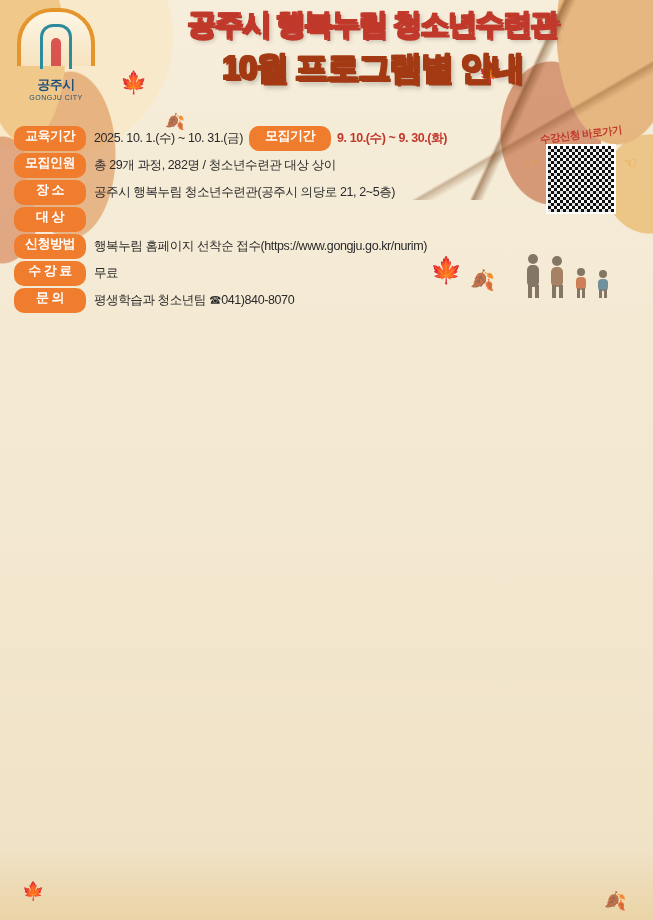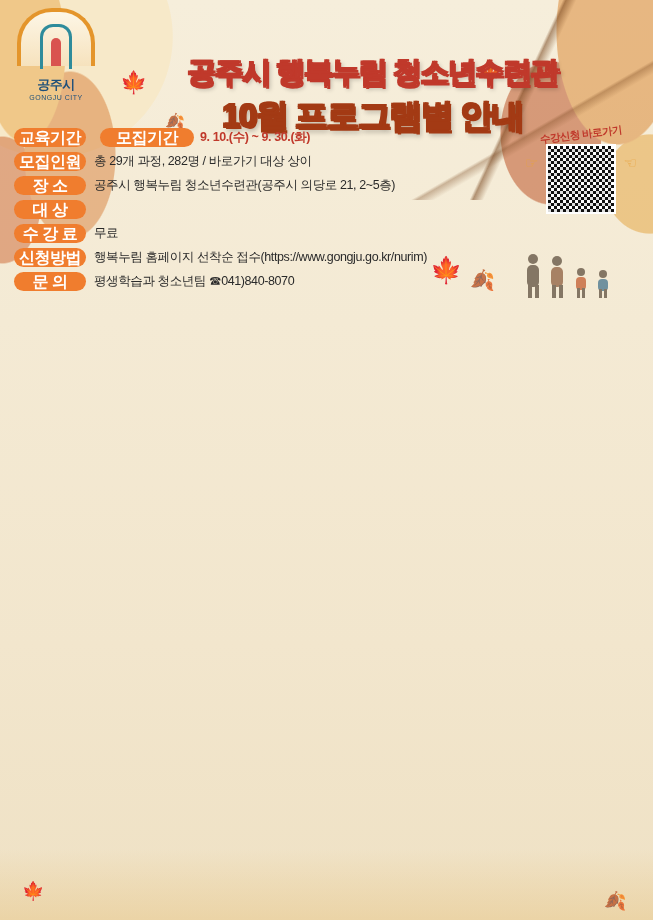--- a/index.html
+++ b/index.html
@@ -69,37 +69,37 @@
   }
   .logo-name{font-size:13px;font-weight:bold;color:#1d4f7a;margin-top:10px;letter-spacing:-.5px;}
   .logo-sub{font-size:7px;color:#1d4f7a;letter-spacing:.5px;}
 
   .title-wrap{position:absolute;left:100px;right:8px;top:6px;text-align:center;}
   .title1{
     font-size:29px;font-weight:bold;color:#ffffff;letter-spacing:-1.5px;
     text-shadow:2px 2px 0 #c0392b, -1px -1px 0 #c0392b, 1px -1px 0 #c0392b, -1px 1px 0 #c0392b, 3px 3px 4px rgba(0,0,0,.25);
     line-height:1.25;
     background:linear-gradient(180deg,#fff 0%,#ffe9c9 100%);
-    -webkit-background-clip:text;background-clip:text;color:transparent;margin-top:48px;
+    -webkit-background-clip:text;background-clip:text;color:transparent;
   }
   .title2{
     font-size:33px;font-weight:bold;letter-spacing:-1.5px;margin-top:4px;
     text-shadow:2px 2px 0 #a33a14, -1px -1px 0 #a33a14, 1px -1px 0 #a33a14, -1px 1px 0 #a33a14, 3px 4px 5px rgba(0,0,0,.28);
     background:linear-gradient(180deg,#fff7df 0%,#ffd27a 100%);
     -webkit-background-clip:text;background-clip:text;color:transparent;
   }
 
   
   .info{
     position:relative;margin:6px 14px 0 14px;
   }
   .info-row{display:flex;align-items:center;min-height:22px;margin-bottom:2px;}
   .pill{
-    flex:0 0 auto;width:72px;height:19px;line-height:19px;text-align:center;
-    background:#f07d2e;color:#fff;font-size:16px;font-weight:bold;
+    flex:0 0 auto;width:72px;height:25px;line-height:19px;text-align:center;
+    background:#f07d2e;color:#fff;font-size:13px;font-weight:bold;
     border-radius:10px;letter-spacing:-.5px;
   }
   .pill.inline{width:auto;padding:0 16px;margin:0 6px;display:inline-block;}
   .info-val{
     margin-left:8px;font-size:12.5px;color:#2a2a2a;letter-spacing:-.4px;
     display:flex;align-items:center;flex-wrap:wrap;
   }
   .hl{color:#c0392b;font-weight:bold;text-align:right;}
 
   
@@ -196,47 +196,48 @@
     <div class="title1">공주시 행복누림 청소년수련관</div>
     <div class="title2">10월 프로그램별 안내</div>
   </div>
 </div>
 
 <div class="info">
 
   <div class="info-row">
     <div class="pill">교육기간</div>
     <div class="info-val">
+      <span>2025. 10. 1.(수) ~ 10. 31.(금)</span>
       <span class="pill inline">모집기간</span>
       <span class="hl">9. 10.(수) ~ 9. 30.(화)</span>
     </div>
   </div>
 
   <div class="info-row">
     <div class="pill">모집인원</div>
-    <div class="info-val">총 29개 과정, 282명 / 바로가기 대상 상이</div>
+    <div class="info-val">총 29개 과정, 282명 / 청소년수련관 대상 상이</div>
   </div>
 
   <div class="info-row">
     <div class="pill">장    소</div>
     <div class="info-val">공주시 행복누림 청소년수련관(공주시 의당로 21, 2~5층)</div>
   </div>
 
   <div class="info-row">
     <div class="pill">대    상</div>
   </div>
 
   <div class="info-row">
+    <div class="pill">신청방법</div>
+    <div class="info-val">행복누림 홈페이지 선착순 접수(https://www.gongju.go.kr/nurim)</div>
+  </div>
+
+  <div class="info-row">
     <div class="pill">수 강 료</div>
     <div class="info-val">무료</div>
-  </div>
-
-  <div class="info-row">
-    <div class="pill">신청방법</div>
-    <div class="info-val">행복누림 홈페이지 선착순 접수(https://www.gongju.go.kr/nurim)</div>
   </div>
 
   <div class="info-row">
     <div class="pill">문    의</div>
     <div class="info-val">평생학습과 청소년팀 ☎041)840-8070</div>
   </div>
 
   <div class="qr-box">
     <div class="qr-label">수강신청 바로가기</div>
     <div class="qr-img"></div>

